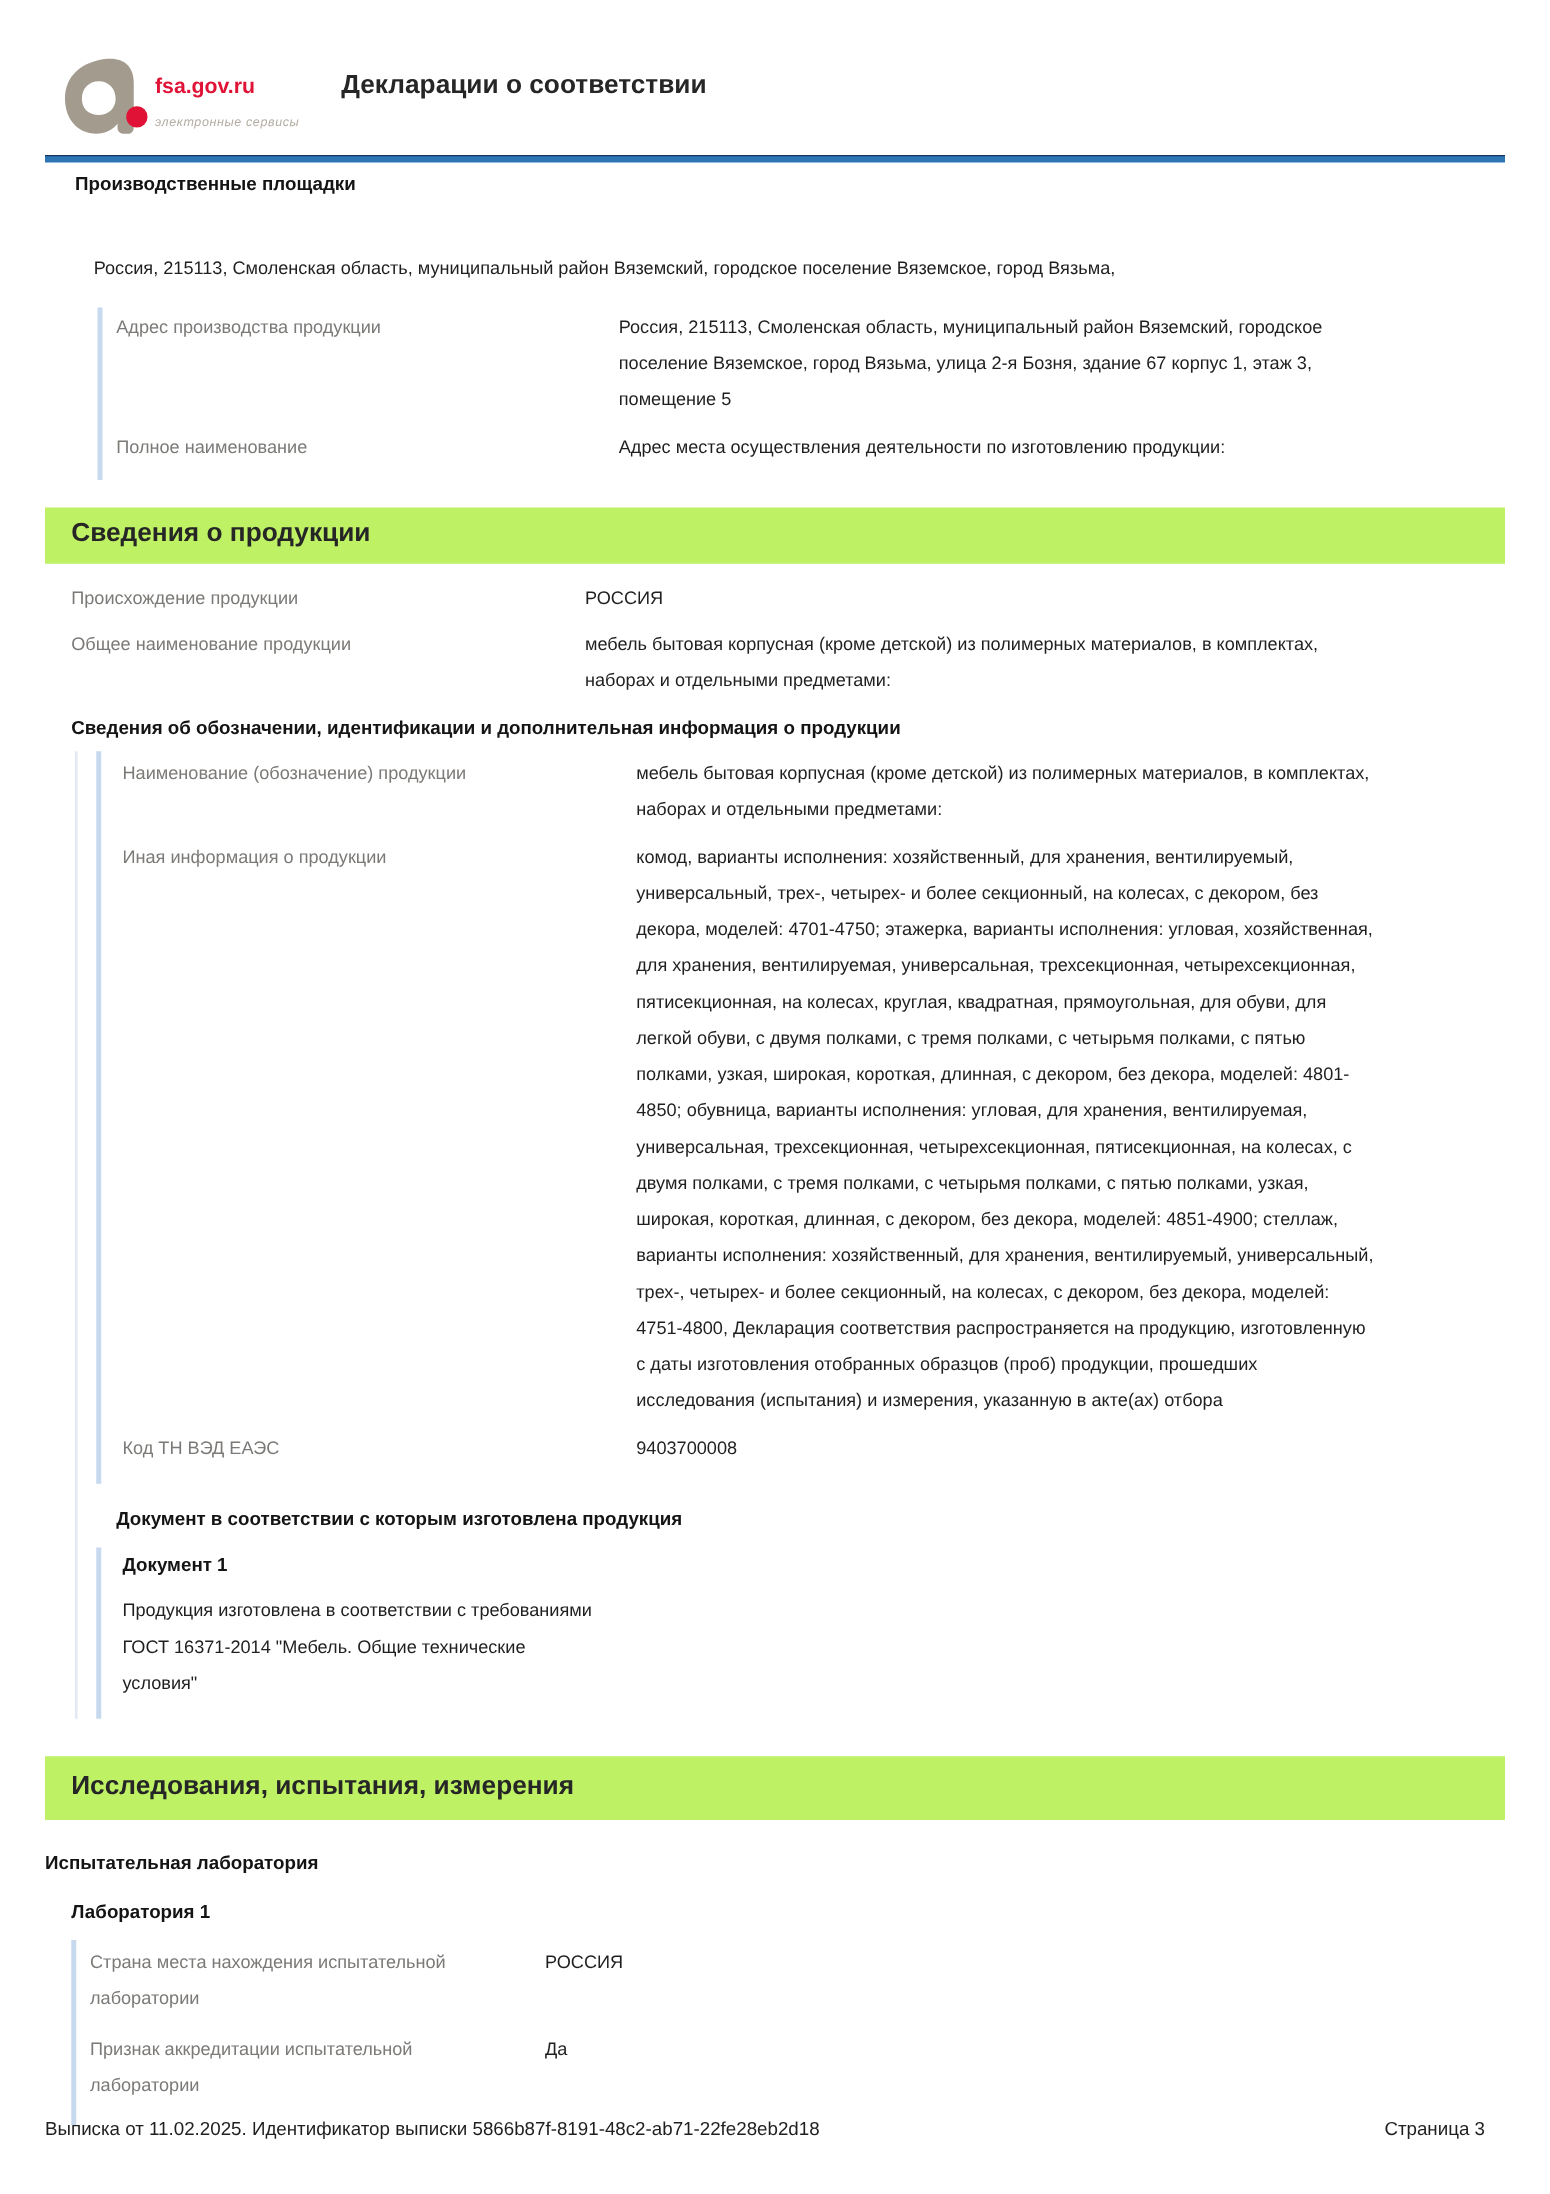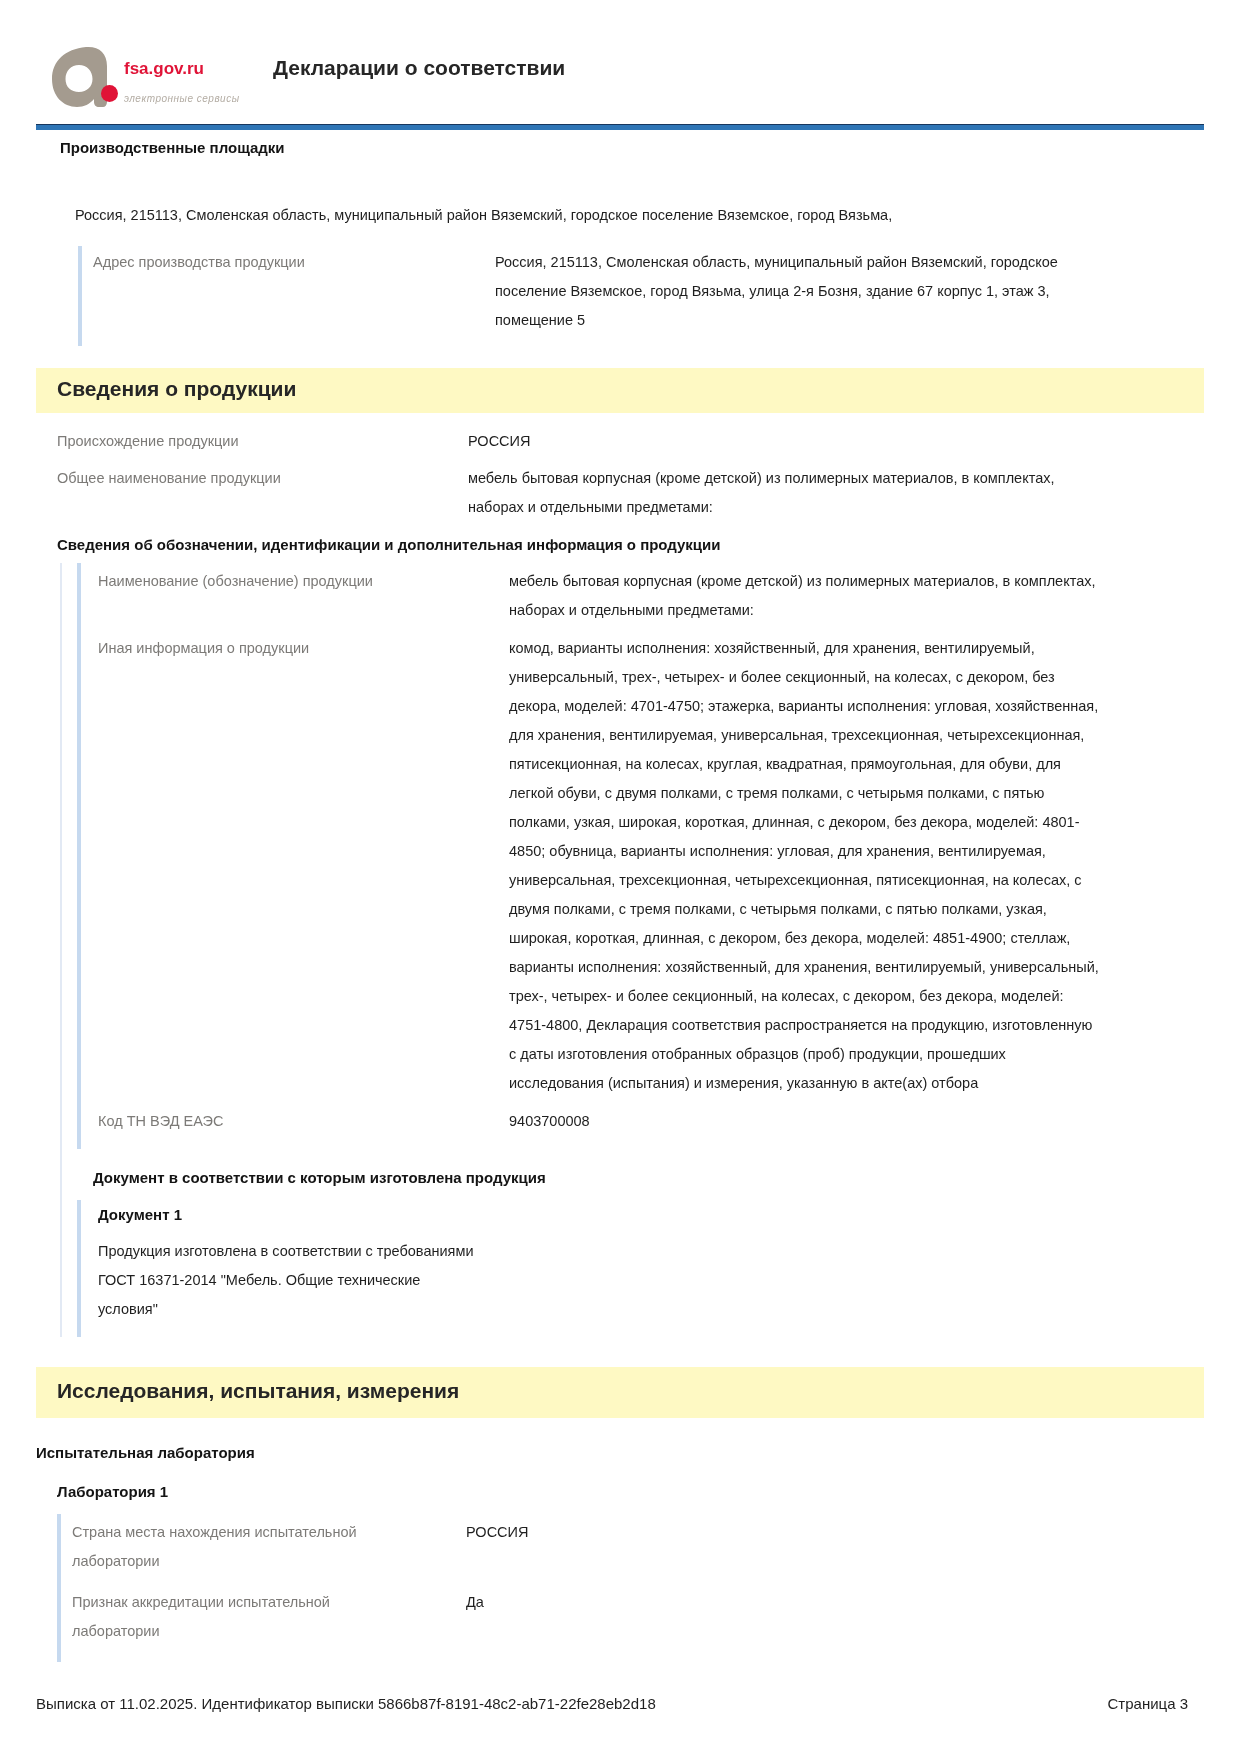--- a/index.html
+++ b/index.html
@@ -24,21 +24,21 @@
   .intro{font-size:14.5px;margin:45px 0 0 39px;line-height:29px;}
 
   
   .kv-row{display:grid;margin-bottom:9px;}
   .kv-label{color:#7c7a77;font-size:14.5px;line-height:29px;}
   .kv-value{color:#1f1f1f;font-size:14.5px;line-height:29px;max-width:592px;}
 
   .block-site{margin:16px 0 0 42px;border-left:4px solid #c6d9ef;padding:2px 0 2px 11px;}
   .block-site .kv-row{grid-template-columns:402px 1fr;}
 
-  .band{background:#fef9c3;margin-top:22px;padding:9px 0 12px 21px;
+  .band{background:#bef264;margin-top:22px;padding:9px 0 12px 21px;
         font-size:21px;font-weight:bold;color:#262626;}
   .band-research{margin-top:30px;padding:12px 0 15px 21px;}
 
   .block-product{margin:14px 0 0 21px;}
   .block-product .kv-row{grid-template-columns:411px 1fr;margin-bottom:8px;}
 
   .h-ident{margin:14px 0 0 21px;}
 
   .outer-wrap{margin:10px 0 0 24px;border-left:2px solid #e2e9f4;}
   .block-ident{margin-left:15px;border-left:4px solid #c6d9ef;padding:4px 0 4px 17px;}
@@ -47,21 +47,21 @@
   .h-doc{margin:20px 0 0 31px;}
   .block-doc{margin:14px 0 0 15px;border-left:4px solid #c6d9ef;padding:2px 0 4px 17px;}
   .h-doc1{margin:4px 0 14px 0;}
   .block-doc .kv-row{grid-template-columns:382px 1fr;}
   .block-doc .kv-label{padding-left:20px;}
   .block-doc .kv-value{max-width:600px;}
 
   .h-lab{margin:26px 0 0 0;}
   .h-lab1{margin:22px 0 0 21px;}
   .block-lab{margin:14px 0 0 21px;border-left:4px solid #c6d9ef;padding:4px 0 4px 11px;}
-  .block-lab .kv-row{grid-template-columns:330px 1fr;column-gap:64px;margin-bottom:12px;}
+  .block-lab .kv-row{grid-template-columns:330px 1fr;column-gap:34px;margin-bottom:12px;}
 
   .footer{position:absolute;left:36px;right:52px;bottom:36px;display:flex;
           justify-content:space-between;font-size:15px;color:#1f1f1f;}
 </style>
 </head>
 <body>
 
 <div class="page">
 
   <div class="header">
@@ -83,20 +83,24 @@
   <div class="rule"></div>
 
   <div class="h-bold h-production">Производственные площадки</div>
 
   <div class="intro">Россия, 215113, Смоленская область, муниципальный район Вяземский, городское поселение Вяземское, город Вязьма,</div>
 
   <div class="block-site">
     <div class="kv-row">
       <div class="kv-label">Адрес производства продукции</div>
       <div class="kv-value">Россия, 215113, Смоленская область, муниципальный район Вяземский, городское поселение Вяземское, город Вязьма, улица 2-я Бозня, здание 67 корпус 1, этаж 3, помещение 5</div>
+    </div>
+    <div class="kv-row">
+      <div class="kv-label">Полное наименование</div>
+      <div class="kv-value">Адрес места осуществления деятельности по изготовлению продукции:</div>
     </div>
   </div>
 
   <div class="band">Сведения о продукции</div>
 
   <div class="block-product">
     <div class="kv-row">
       <div class="kv-label">Происхождение продукции</div>
       <div class="kv-value">РОССИЯ</div>
     </div>

